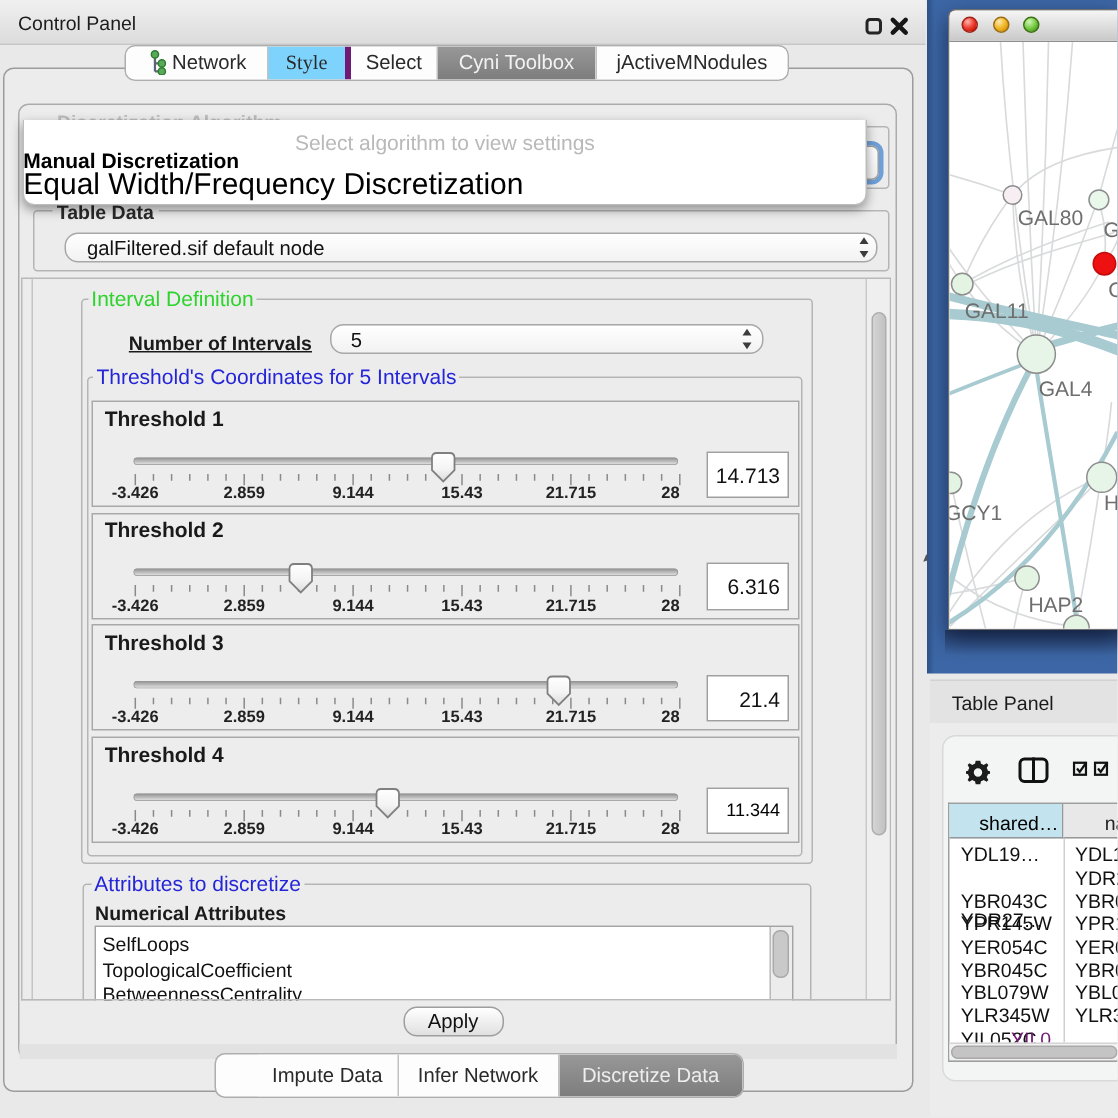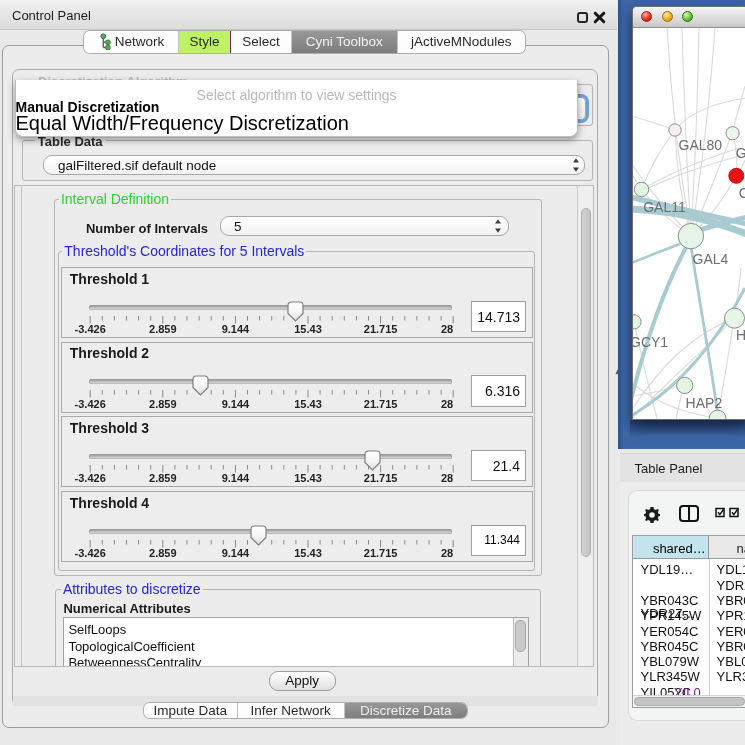--- a/index.html
+++ b/index.html
@@ -15,43 +15,43 @@
 <div class="abs" style="left:2px;top:44.7px;width:606.5px;height:683px;background:#ececec;border:1px solid #9c9c9c;border-radius:7px;"></div>
 <div class="abs" style="left:12.3px;top:69px;width:586.2px;height:637px;background:#ececec;border:1px solid #ababab;border-radius:7px;"></div>
 <div class="abs" style="left:12.5px;top:696px;width:585px;height:9.5px;background:#e2e2e2;"></div>
 <div class="abs" style="left:84.3px;top:30.8px;height:22.4px;display:flex;border-radius:6px;box-shadow:0 0 0 1px #aeaeae;overflow:hidden;background:#fdfdfd;">
 <div style="width:93.3px;display:flex;align-items:center;justify-content:center;font-size:13.5px;background:#fdfdfd;color:#2a2a2a;"><svg width="13" height="17" style="margin-right:4px">
         <path d="M5.3 5.5 L5.3 14.6 M5.3 9.3 L8 9.3 M5.3 14.6 L8 14.6" stroke="#5a6472" stroke-width="1.5" fill="none"></path>
         <circle cx="5.3" cy="3.3" r="2.4" fill="#5aa85a" stroke="#2e7d32" stroke-width="1"></circle>
         <circle cx="9.9" cy="9.3" r="2.4" fill="#5aa85a" stroke="#2e7d32" stroke-width="1"></circle>
         <circle cx="9.9" cy="14.6" r="2.4" fill="#5aa85a" stroke="#2e7d32" stroke-width="1"></circle>
       </svg>Network</div>
-<div style="width:52.7px;display:flex;align-items:center;justify-content:center;font-size:13.5px;background:#bef264;color:#2a2a2a;border-left:1px solid #c2c2c2;">Style</div>
-<div style="width:60.6px;display:flex;align-items:center;justify-content:center;font-size:13.5px;background:#fdfdfd;color:#2a2a2a;border-left:1px solid #701a75;">Select</div>
+<div style="width:52.7px;display:flex;align-items:center;justify-content:center;font-size:13.5px;background:#7dd3fc;color:#2a2a2a;border-left:1px solid #c2c2c2;font-family:Liberation Serif, serif;">Style</div>
+<div style="width:60.6px;display:flex;align-items:center;justify-content:center;font-size:13.5px;background:#fdfdfd;color:#2a2a2a;border-left:4px solid #701a75;">Select</div>
 <div style="width:105.8px;display:flex;align-items:center;justify-content:center;font-size:13.5px;background:linear-gradient(#989898,#7d7d7d);color:#f2f2f2;border-left:1px solid #c2c2c2;">Cyni Toolbox</div>
 <div style="width:128.2px;display:flex;align-items:center;justify-content:center;font-size:13.5px;background:#fdfdfd;color:#2a2a2a;border-left:1px solid #c2c2c2;">jActiveMNodules</div>
 </div>
 <div class="abs" style="left:20.5px;top:84px;width:572px;height:42px;border:1px solid #b5b5b5;border-radius:3px;"></div>
 <div class="abs" style="left:35px;top:73.5px;font-size:13px;font-weight:bold;color:#bdbdbd;background:#ececec;padding:0 3px;">Discretization Algorithm</div>
 <div class="abs" style="left:30px;top:97px;width:556px;height:23px;background:linear-gradient(#fff,#f0f0f0);border:1px solid #9f9f9f;border-radius:5px;box-shadow:0 0 0 3px rgba(80,140,210,0.8);"></div>
 <div class="abs" style="left:21.7px;top:140px;width:571px;height:41px;border:1px solid #b5b5b5;border-radius:3px;"></div>
 <div class="abs" style="left:34.8px;top:133.5px;font-size:13px;font-weight:bold;color:#2a2a2a;background:#ececec;padding:0 3px;">Table Data</div>
 <div class="abs" style="left:42.5px;top:155px;width:542.5px;height:20px;background:linear-gradient(#ffffff,#f2f2f2);border:1px solid #a8a8a8;border-radius:9px;"></div>
 <div class="abs" style="left:58px;top:157.5px;font-size:13.5px;color:#111;">galFiltered.sif default node</div>
 <svg class="abs" style="left:570px;top:157px" width="12" height="16">
     <path d="M6 1.2 L9 5.6 L3 5.6 Z" fill="#3c3c3c"></path>
     <path d="M6 14.8 L9 10.4 L3 10.4 Z" fill="#3c3c3c"></path>
   </svg>
 <div class="abs" style="left:13.5px;top:185px;width:580px;height:482px;border:1px solid #b9b9b9;background:#ececec;overflow:hidden;"></div>
 <div class="abs" style="left:20.5px;top:185px;width:1px;height:482px;background:#c4c4c4;"></div>
 <div class="abs" style="left:577px;top:186px;width:16px;height:480px;background:#efefef;border-left:1px solid #c9c9c9;"></div>
 <div class="abs" style="left:580.8px;top:208px;width:10.7px;height:349px;background:linear-gradient(to right,#d4d4d4,#c2c2c2);border:1px solid #aeaeae;border-radius:5.5px;"></div>
 <div class="abs" style="left:53.7px;top:199px;width:488.3px;height:377px;border:1px solid #b5b5b5;border-radius:3px;"></div>
 <div class="abs" style="left:58.9px;top:190.8px;font-size:14px;color:#2ed32e;background:#ececec;padding:0 2px;">Interval Definition</div>
-<div class="abs" style="left:85.9px;top:220.5px;font-size:13px;font-weight:bold;color:#1a1a1a;">Number of Intervals</div>
+<div class="abs" style="left:85.9px;top:220.5px;font-size:13px;font-weight:bold;color:#1a1a1a;text-decoration:underline;">Number of Intervals</div>
 <div class="abs" style="left:219.9px;top:216px;width:288.7px;height:19.5px;background:linear-gradient(#ffffff,#f2f2f2);border:1px solid #a8a8a8;border-radius:9px;"></div>
 <div class="abs" style="left:233.9px;top:218.5px;font-size:13.5px;color:#111;">5</div>
 <svg class="abs" style="left:492px;top:217.5px" width="12" height="16">
     <path d="M6 1.2 L9 5.6 L3 5.6 Z" fill="#3c3c3c"></path>
     <path d="M6 14.8 L9 10.4 L3 10.4 Z" fill="#3c3c3c"></path>
   </svg>
 <div class="abs" style="left:58px;top:251px;width:477px;height:320px;border:1px solid #b5b5b5;border-radius:3px;"></div>
 <div class="abs" style="left:62.3px;top:243.2px;font-size:14px;color:#2525d8;background:#ececec;padding:0 2px;">Threshold's Coordinates for 5 Intervals</div>
 <div class="abs" style="left:60.5px;top:267.0px;width:472px;height:71px;background:#ededed;border:1px solid #a9a9a9;"></div>
 <div class="abs" style="left:69.8px;top:270.5px;font-size:14px;font-weight:bold;color:#1a1a1a;">Threshold 1</div>
@@ -274,21 +274,21 @@
 <div class="abs" style="left:63.4px;top:600.5px;font-size:13px;font-weight:bold;color:#1a1a1a;">Numerical Attributes</div>
 <div class="abs" style="left:63.4px;top:617.3px;width:465.6px;height:62px;background:#fff;border:1px solid #a3a3a3;"></div>
 <div class="abs" style="left:68.4px;top:621.8px;font-size:13px;color:#111;">SelfLoops</div>
 <div class="abs" style="left:68.4px;top:638.6px;font-size:13px;color:#111;">TopologicalCoefficient</div>
 <div class="abs" style="left:68.4px;top:655.4px;font-size:13px;color:#111;">BetweennessCentrality</div>
 <div class="abs" style="left:512.6px;top:618.3px;width:15.4px;height:48px;background:#ececec;border-left:1px solid #bbb;"></div>
 <div class="abs" style="left:514.8px;top:619.5px;width:11px;height:32px;background:#c9c9c9;border:1px solid #a9a9a9;border-radius:5px;"></div>
 <div class="abs" style="left:14.5px;top:667px;width:578px;height:18px;background:#ececec;"></div>
 <div class="abs" style="left:13.5px;top:666px;width:580px;height:1px;background:#b9b9b9;"></div>
 <div class="abs" style="left:268.6px;top:671.4px;width:67px;height:19.5px;background:linear-gradient(#ffffff,#e0e0e0);border:1px solid #9e9e9e;border-radius:9px;text-align:center;font-size:13.5px;color:#111;line-height:17px;">Apply</div>
-<div class="abs" style="left:143.7px;top:702.9px;height:15px;display:flex;border-radius:6px;box-shadow:0 0 0 1px #aeaeae;overflow:hidden;background:#fdfdfd;">
+<div class="abs" style="left:143.7px;top:702.9px;height:28px;display:flex;border-radius:6px;box-shadow:0 0 0 1px #aeaeae;overflow:hidden;background:#fdfdfd;padding-left:28px;">
 <div style="width:93.0px;display:flex;align-items:center;justify-content:center;font-size:13.5px;background:#fdfdfd;color:#2a2a2a;">Impute Data</div>
 <div style="width:107.0px;display:flex;align-items:center;justify-content:center;font-size:13.5px;background:#fdfdfd;color:#2a2a2a;border-left:1px solid #c2c2c2;">Infer Network</div>
 <div style="width:123.0px;display:flex;align-items:center;justify-content:center;font-size:13.5px;background:linear-gradient(#989898,#7d7d7d);color:#eeeeee;border-left:1px solid #c2c2c2;">Discretize Data</div>
 </div>
 <svg class="abs" style="left:615px;top:369px" width="6" height="6">
     <path d="M0.5 5.5 L2.5 0.5 L5.5 4 Z" fill="#555"></path>
   </svg>
 <div class="abs" style="left:617.5px;top:0;width:127.5px;height:449px;background:linear-gradient(to right,#2e5187 0,#3c66a5 5px,#3c66a5 100%);"></div>
 <div class="abs" style="left:632px;top:6px;width:113px;height:414px;border:1px solid #6f6f6f;border-right:none;border-radius:5px 0 0 0;box-shadow:0 6px 14px rgba(0,0,25,0.55);background:#fff;"></div>
 <div class="abs" style="left:633px;top:7px;width:112px;height:21px;background:linear-gradient(#f5f5f5,#c9c9c9);border-bottom:1px solid #8e8e8e;border-radius:4px 0 0 0;"></div>

